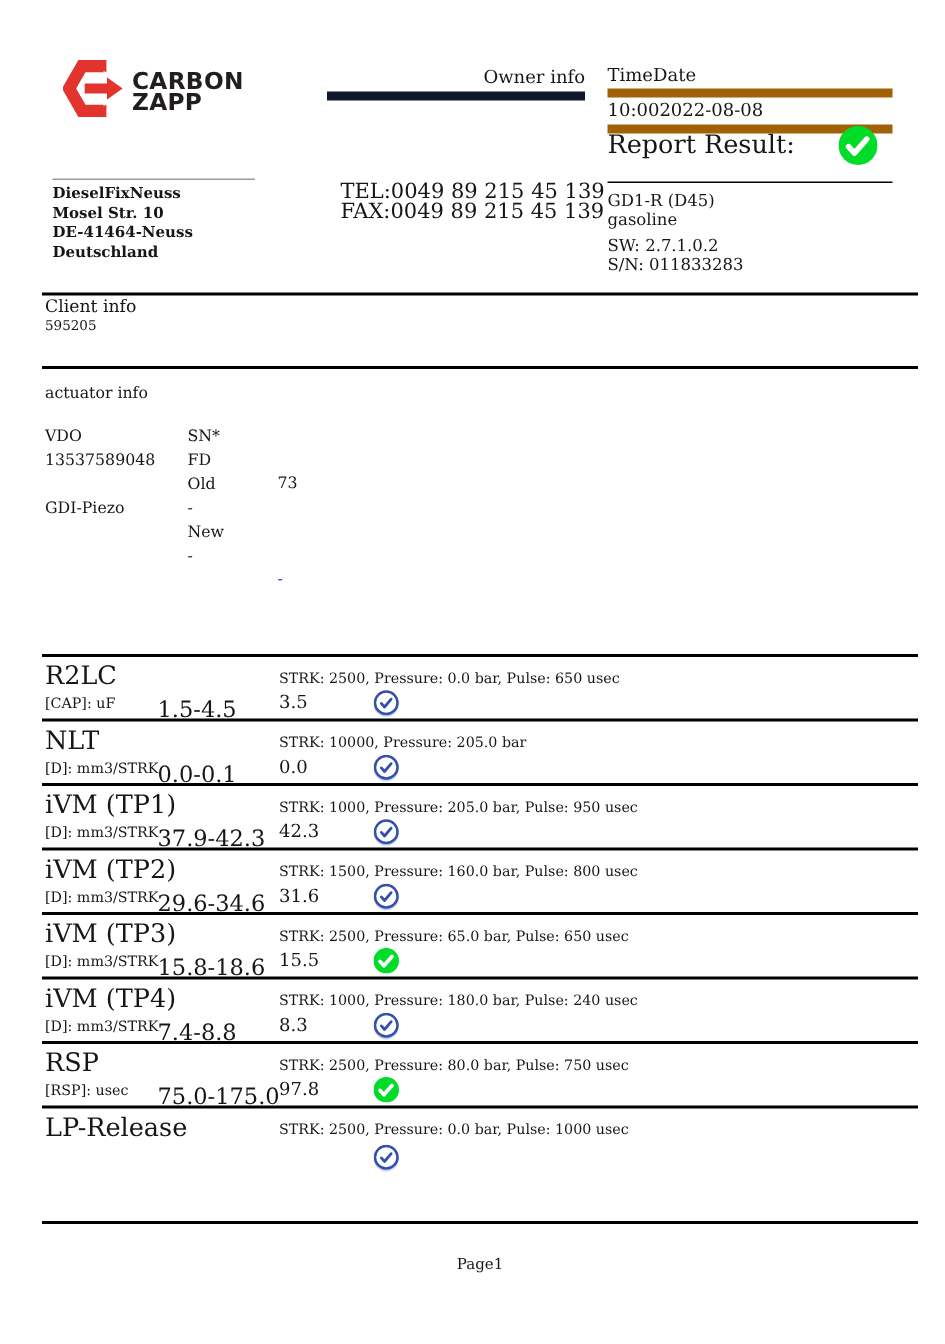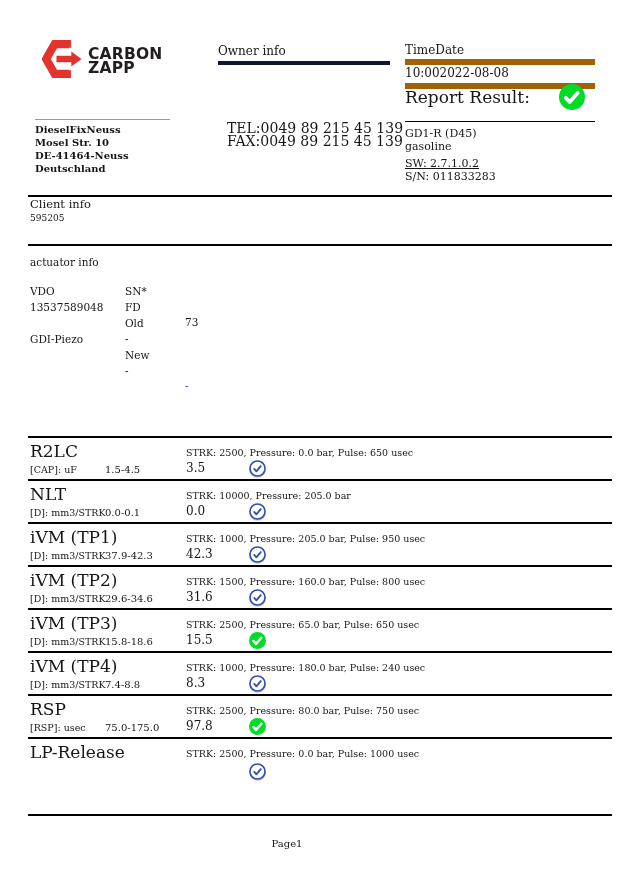--- a/index.html
+++ b/index.html
@@ -9,68 +9,68 @@
     background:#ffffff;
     font-family:"DejaVu Serif","Liberation Serif",serif;
     color:#161616;
     overflow:hidden;
   }
   
   .logo{position:absolute;left:42px;top:38px;display:flex;align-items:center;gap:0;}
   .logo-text{font-family:"DejaVu Sans","Liberation Sans",sans-serif;font-weight:bold;
     font-size:15.5px;line-height:14.5px;color:#221e1f;letter-spacing:.2px;}
   .owner-info-label{position:absolute;left:218px;top:44px;width:172px;font-size:12px;
-    border-bottom:4px solid #0f172a;padding-bottom:3px;}
+    border-bottom:6px solid #0f172a;padding-bottom:3px;text-align:right;}
   .timedate{position:absolute;left:405px;top:43px;width:190px;font-size:12px;}
   .td-row{display:flex;justify-content:flex-start;border-bottom:6px solid #a16207;padding-bottom:2px;}
   .td-row.second{padding-top:1px;padding-bottom:3px;}
   .report-result{position:absolute;left:405px;top:84px;width:190px;height:28px;}
   .report-result .rr-label{position:absolute;left:0;top:3px;font-size:17px;}
   .report-result .rr-icon{position:absolute;left:154px;top:0;}
   .left-rule{position:absolute;left:35px;top:119px;width:135px;height:1px;background:#9a9a9a;}
   .address{position:absolute;left:35px;top:123px;font-size:10px;font-weight:bold;line-height:13px;}
   .contact{position:absolute;left:227px;top:122px;font-size:14px;line-height:13px;}
   .contact .email{margin-top:4px;}
   .machine-rule{position:absolute;left:405px;top:121px;width:190px;height:1px;background:#000;}
   .machine{position:absolute;left:405px;top:127px;font-size:11px;line-height:13px;}
-  .machine .sw{margin-top:5px;line-height:12px;text-decoration:underline;}
+  .machine .sw{margin-top:5px;line-height:12px;}
   
   .hr{position:absolute;left:28px;width:584px;height:2px;background:#000;}
   .hr1{top:195px;} .hr2{top:244px;} .hr-footer{top:814px;}
   .client{position:absolute;left:30px;top:197px;}
   .client .c-label{font-size:11.5px;}
   .client .c-num{font-size:9px;margin-top:2px;}
   .actuator-label{position:absolute;left:30px;top:256px;font-size:10.5px;}
   .actuator-table{position:absolute;left:30px;top:283px;font-size:10.5px;}
   .a-row{display:flex;height:16px;line-height:16px;}
   .a-c1{width:95px;} .a-c2{width:60px;} .a-c3{width:100px;margin-top:31px;}
   .blue-text{color:#2233cc;}
   
   .tests{position:absolute;left:28px;top:436px;width:584px;}
   .test{position:relative;border-top:2px solid #000;height:41px;}
   .test.no-param{height:48px;}
   .t-title{position:absolute;left:2px;top:4px;font-size:17px;line-height:18px;}
   .t-cond{position:absolute;left:158px;top:9px;font-size:9.5px;}
   .t-param{position:absolute;left:2px;top:26px;font-size:9.5px;}
-  .t-range{position:absolute;left:77px;top:26px;font-size:10px;}
+  .t-range{position:absolute;left:77px;top:26px;font-size:15px;}
   .t-value{position:absolute;left:158px;top:23px;font-size:12px;}
   .t-icon{position:absolute;left:221px;top:22px;width:17px;height:17px;}
   .test.no-param .t-icon{top:24px;}
   
   .status-icon svg{display:none;width:17px;height:17px;}
   .status-icon.green-check .svg-green{display:block;}
   .status-icon.blue-check  .svg-blue{display:block;}
   .svg-green circle{fill:var(--pass-green,#00DC28);}
   .svg-green path{stroke:#fff;stroke-width:3.6;fill:none;stroke-linecap:round;stroke-linejoin:round;}
   .svg-blue circle{fill:#fff;stroke:var(--check-blue,#3350AE);stroke-width:2.3;}
   .svg-blue path{stroke:var(--check-blue,#3350AE);stroke-width:2.6;fill:none;stroke-linecap:round;stroke-linejoin:round;}
   .svg-blue{filter:drop-shadow(0 1.5px 0.5px rgba(110,135,215,.45));}
   .rr-icon svg{width:26px;height:26px;display:block;}
   
-  .page-num{position:absolute;left:0;top:838px;width:574px;text-align:center;font-size:10px;}
+  .page-num{position:absolute;left:0;top:838px;width:574px;text-align:center;font-size:10px;padding-left:33px;}
 </style>
 </head>
 <body>
 
 <div class="page">
 
   <div class="logo">
     <span>
       <svg width="46" height="42" viewBox="-1 0 62 56">
         <path d="M38 8 L16 8 L4.5 28 L16 48 L38 48" fill="none" stroke="#E2342C" stroke-width="11" stroke-linejoin="miter"></path>

